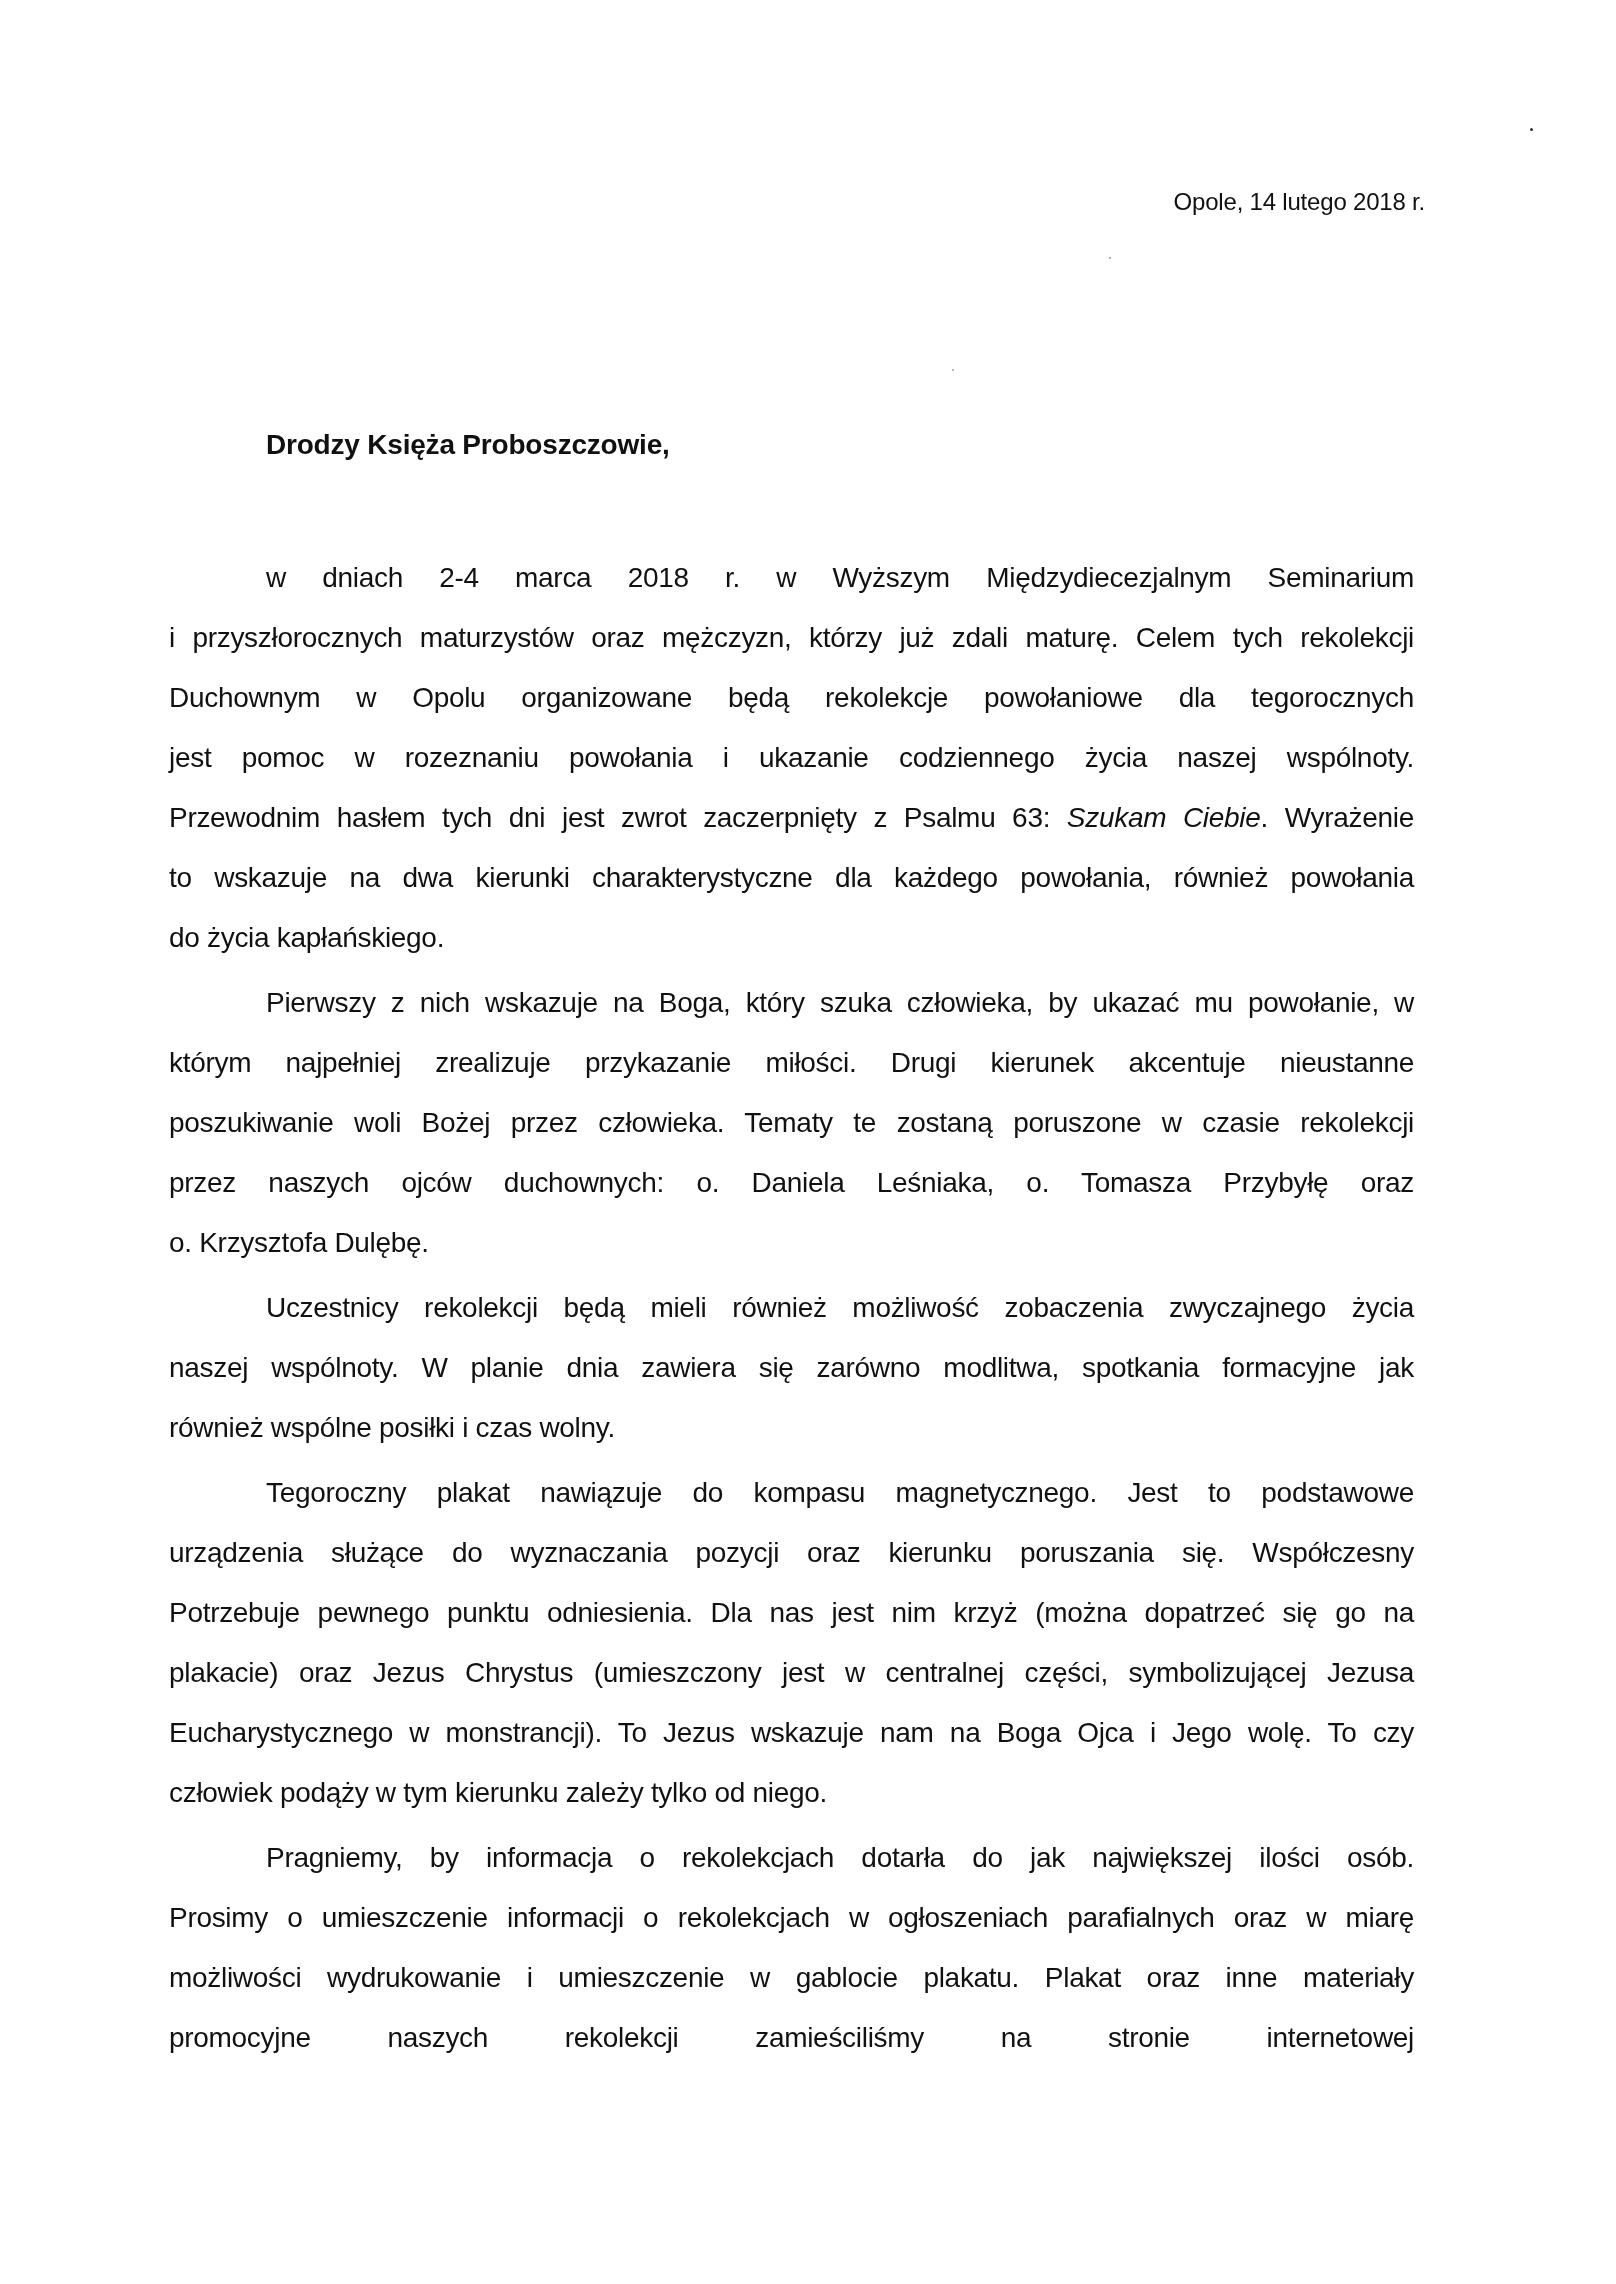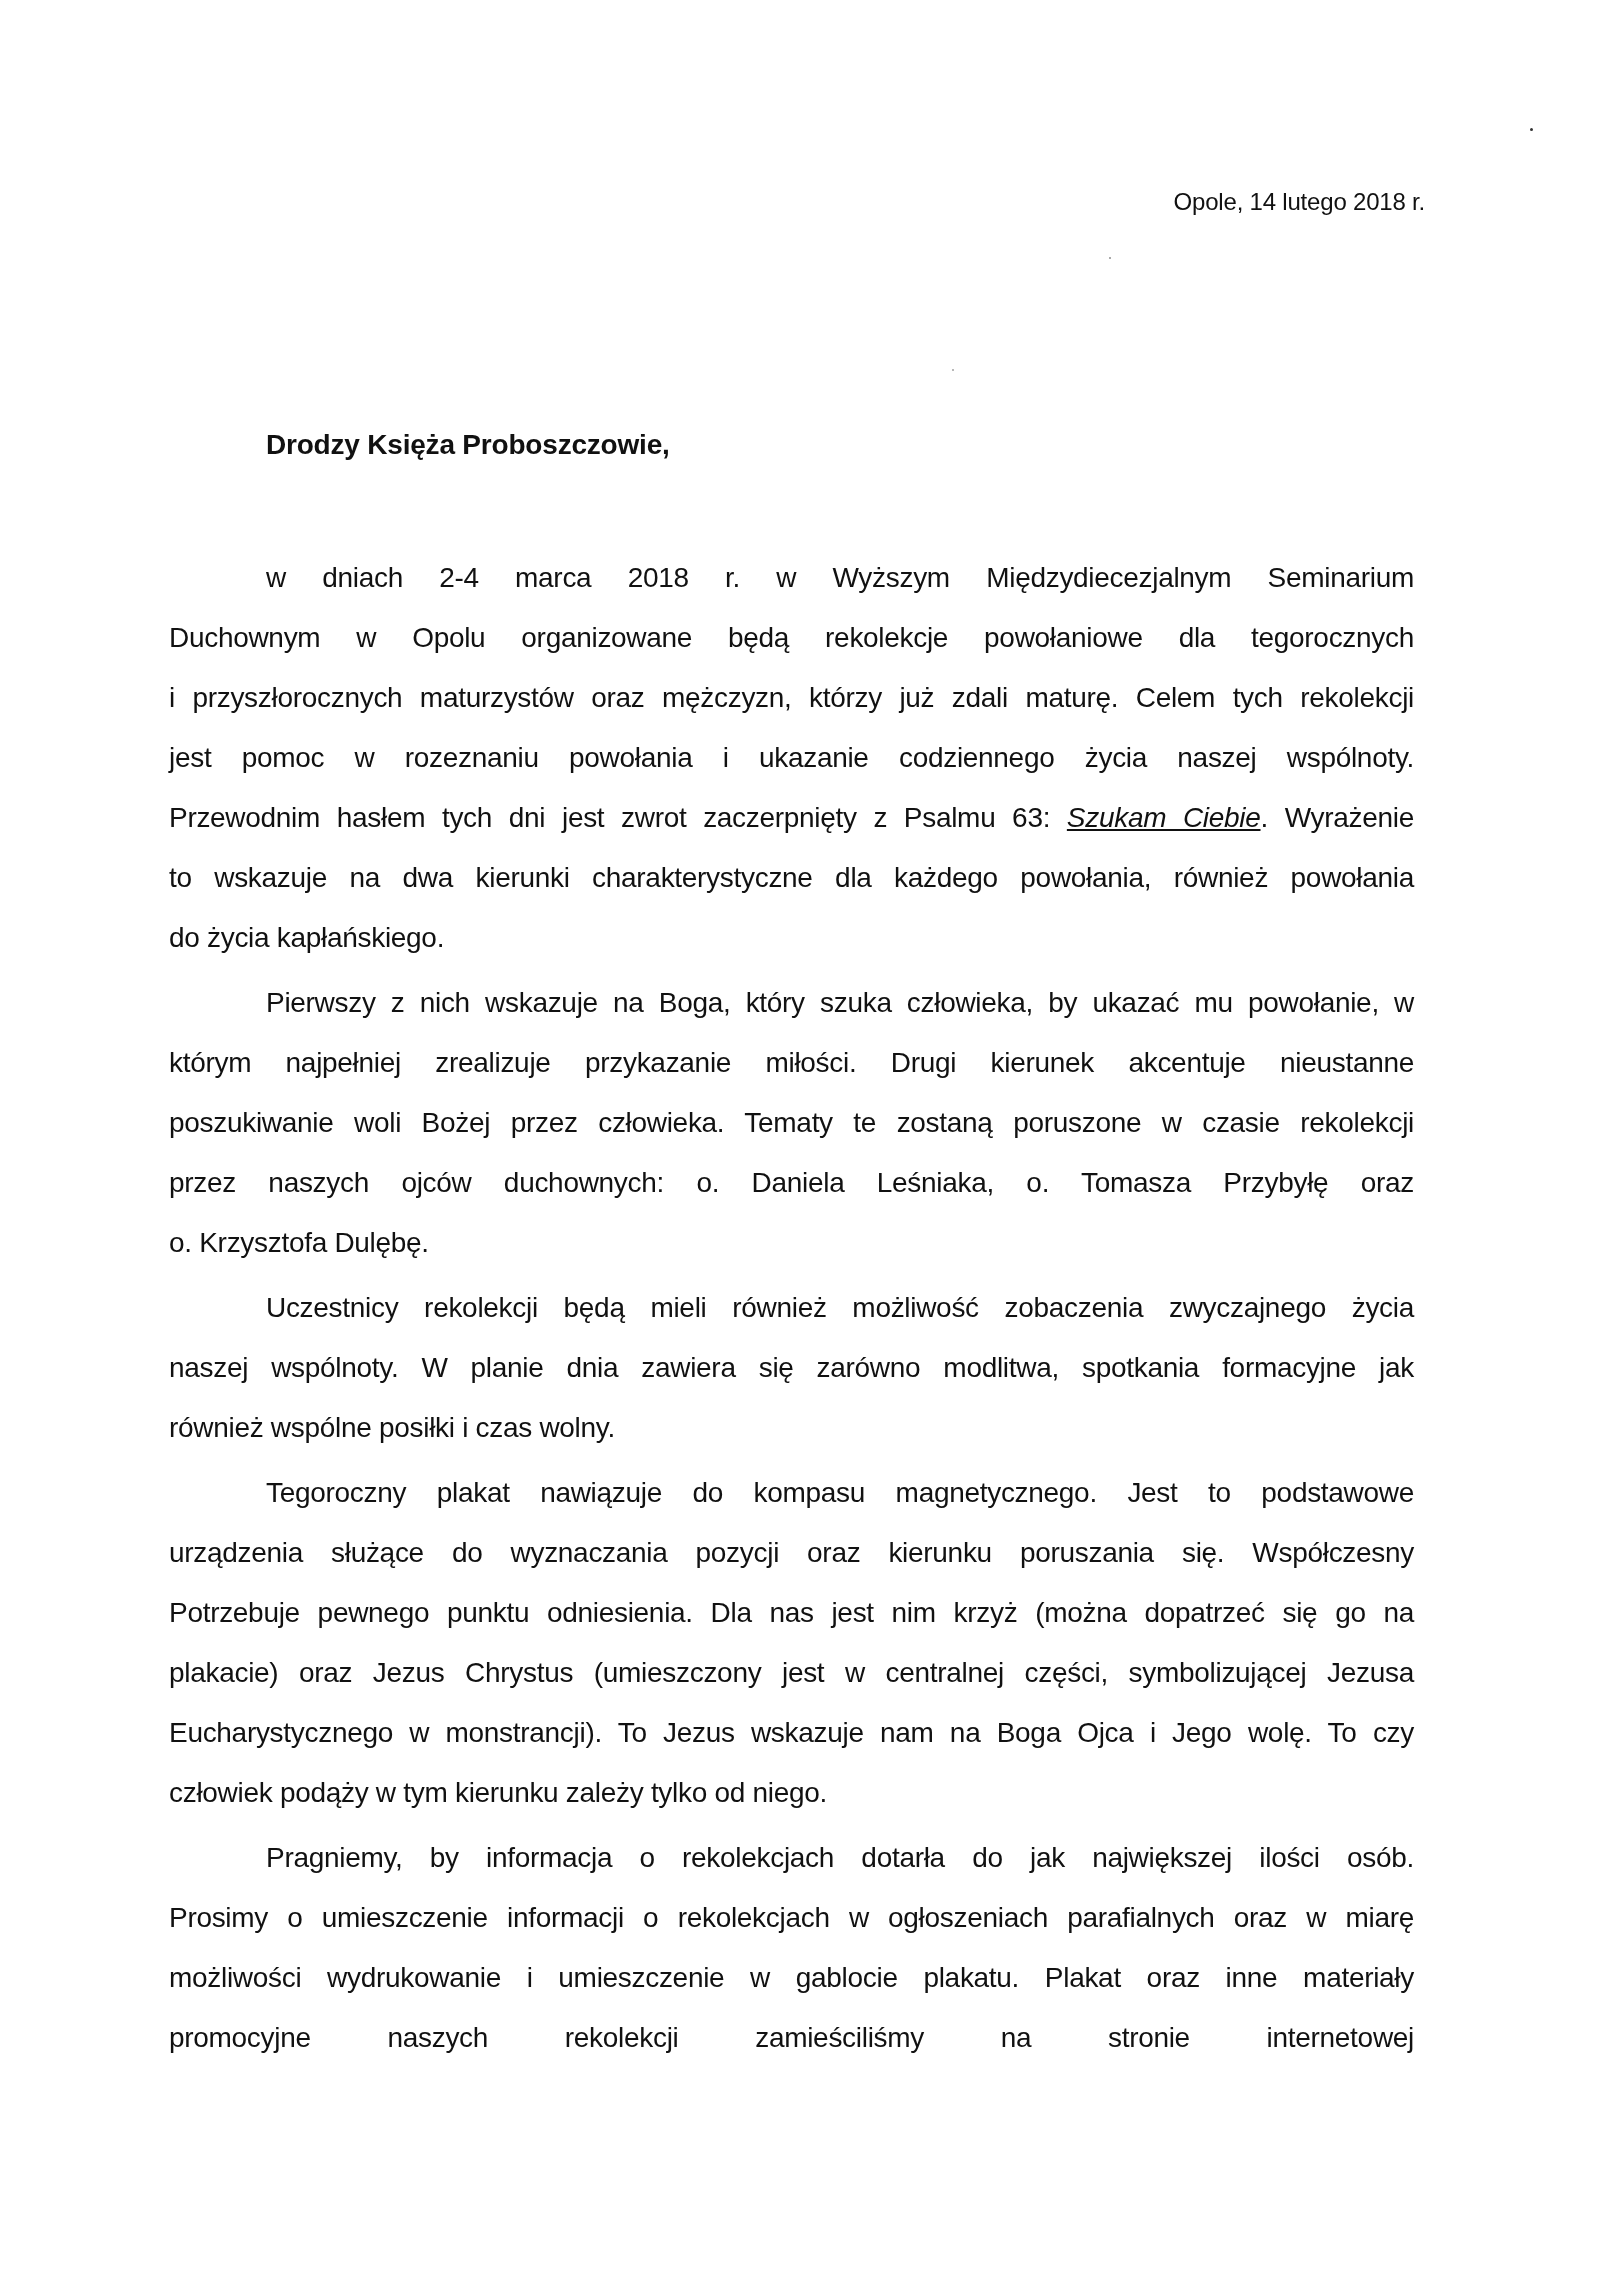--- a/index.html
+++ b/index.html
@@ -55,21 +55,20 @@
     }
     .line.last {
       text-align: center;
       text-align-last: left;
     }
     .line.indent {
       padding-left: 97px;
     }
     .line em {
       font-style: italic;
-      text-decoration: underline;
     }
     .gap { display: block; height: 5px; }
     .speck {
       position: absolute;
       width: 3.3px; height: 3.3px;
       border-radius: 50%;
       background: #333;
     }
   </style>
 </head>
@@ -78,22 +77,22 @@
 <div class="page">
 
   <div class="date">Opole, 14 lutego 2018 r.</div>
 
   <div class="salutation">Drodzy Księża Proboszczowie,</div>
 
   <div class="body-text">
 
     <div>
       <span class="line indent">w dniach 2-4 marca 2018 r. w Wyższym Międzydiecezjalnym Seminarium</span>
+      <span class="line">i przyszłorocznych maturzystów oraz mężczyzn, którzy już zdali maturę. Celem tych rekolekcji</span>
       <span class="line">Duchownym w Opolu organizowane będą rekolekcje powołaniowe dla tegorocznych</span>
-      <span class="line">i przyszłorocznych maturzystów oraz mężczyzn, którzy już zdali maturę. Celem tych rekolekcji</span>
       <span class="line">jest pomoc w rozeznaniu powołania i ukazanie codziennego życia naszej wspólnoty.</span>
       <span class="line"><span>Przewodnim hasłem tych dni jest zwrot zaczerpnięty z Psalmu 63: </span><em>Szukam Ciebie</em><span>. Wyrażenie</span></span>
       <span class="line">to wskazuje na dwa kierunki charakterystyczne dla każdego powołania, również powołania</span>
       <span class="line last">do życia kapłańskiego.</span>
     </div>
     <span class="gap"></span>
 
     <div>
       <span class="line indent">Pierwszy z nich wskazuje na Boga, który szuka człowieka, by ukazać mu powołanie, w</span>
       <span class="line">którym najpełniej zrealizuje przykazanie miłości. Drugi kierunek akcentuje nieustanne</span>

